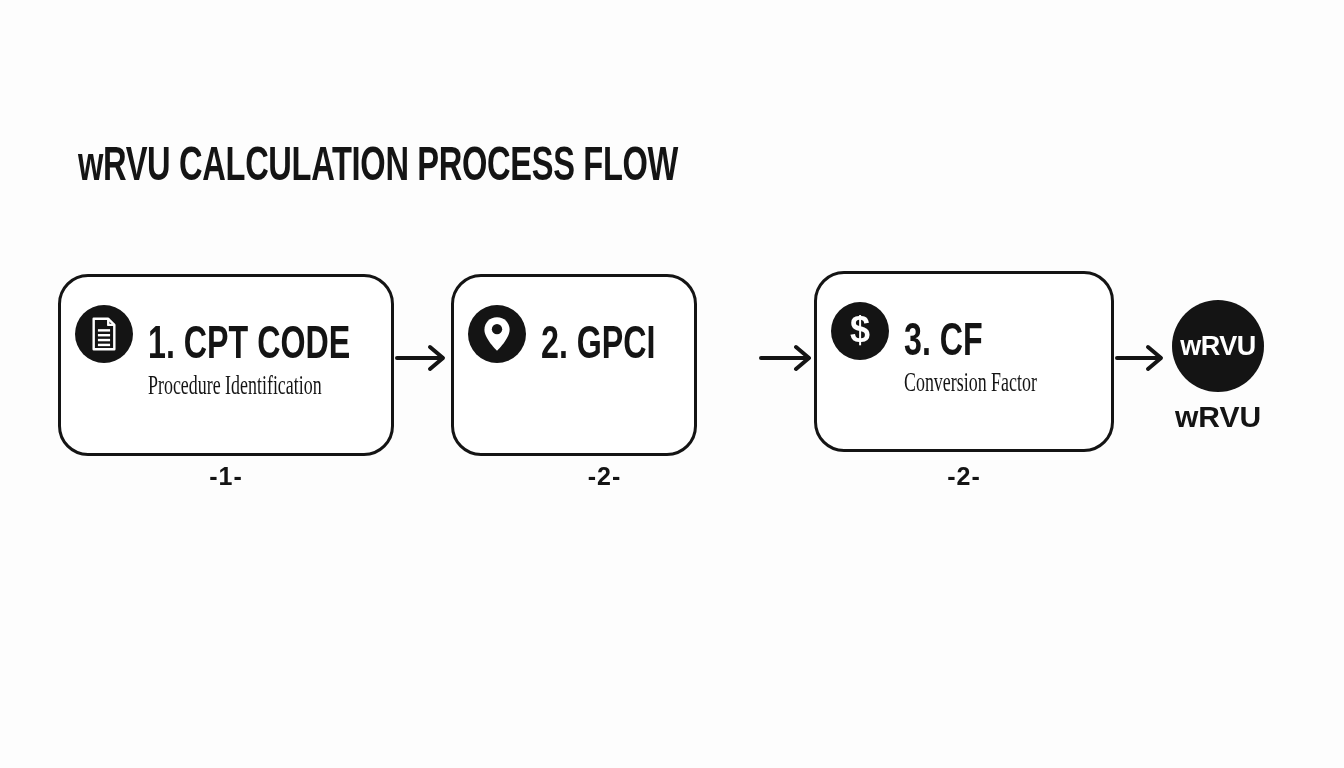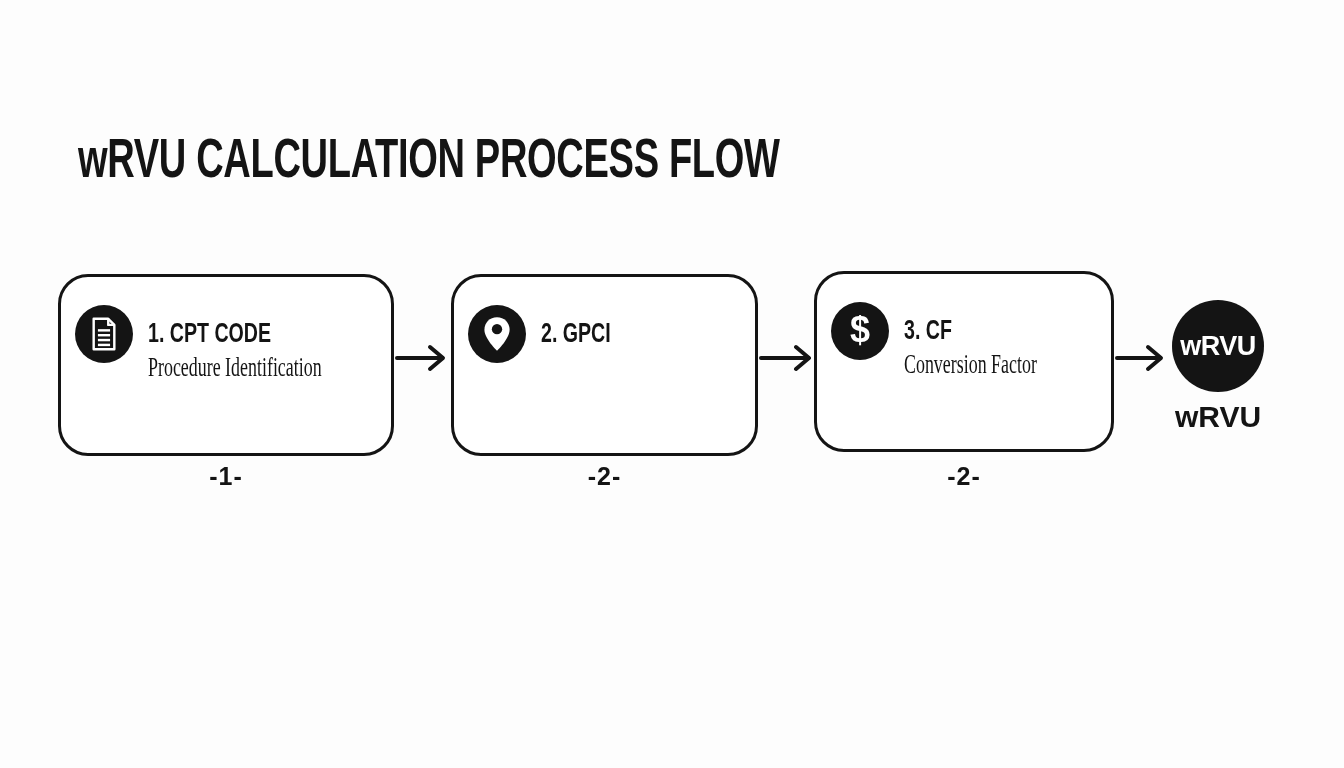--- a/index.html
+++ b/index.html
@@ -11,37 +11,37 @@
     background: #fdfdfd;
     font-family: "Liberation Sans", sans-serif;
     color: #141414;
     overflow: hidden;
   }
   .sqz { display: inline-block; transform-origin: left center; white-space: nowrap; }
 
   .title {
     position: absolute;
     left: 78px;
-    top: 130px;
-    font-size: 56px;
+    top: 140px;
+    font-size: 48px;
     font-weight: bold;
     letter-spacing: -0.5px;
     line-height: 1;
     text-align: right;
   }
   .title .sqz { transform: scaleX(0.68); }
 
   .step-box {
     position: absolute;
     border: 3px solid #141414;
     border-radius: 30px;
     background: #ffffff;
   }
   #box-1 { left: 58px;  top: 274px; width: 336px; height: 182px; }
-  #box-2 { left: 451px; top: 274px; width: 307px; height: 182px; }
+  #box-2 { left: 451px; top: 274px; width: 246px; height: 182px; }
   #box-3 { left: 814px; top: 271px; width: 300px; height: 181px; }
 
   .box-content {
     position: absolute;
     left: 14px;
     top: 28px;
     display: flex;
     align-items: flex-start;
   }
   .icon-circle {
@@ -56,21 +56,21 @@
   }
   .dollar-glyph {
     color: #ffffff;
     font-size: 36px;
     font-weight: bold;
     line-height: 1;
     transform: translateY(-1px);
   }
   .text-col { margin-left: 15px; padding-top: 14px; }
   .step-heading {
-    font-size: 28px;
+    font-size: 46px;
     font-weight: bold;
     line-height: 1;
   }
   .step-heading .sqz { transform: scaleX(0.70); }
   .step-subtitle {
     font-size: 28px;
     line-height: 1;
     margin-top: 6px;
     font-family: Liberation Serif, serif;
   }

